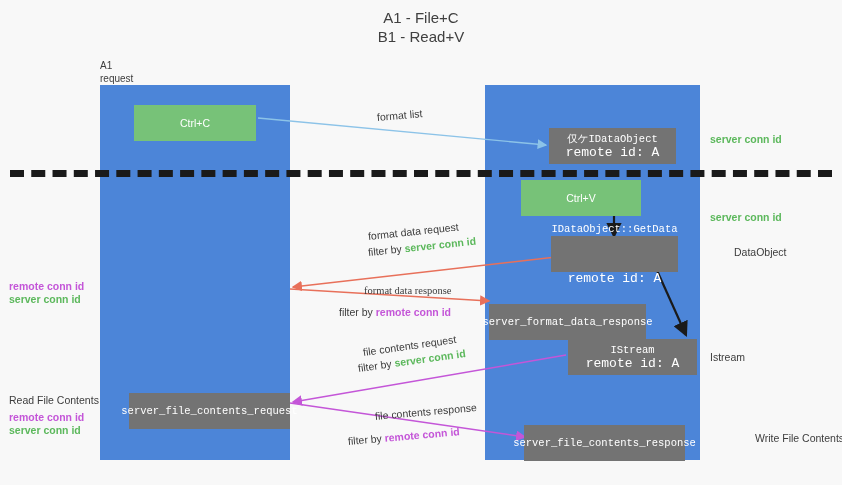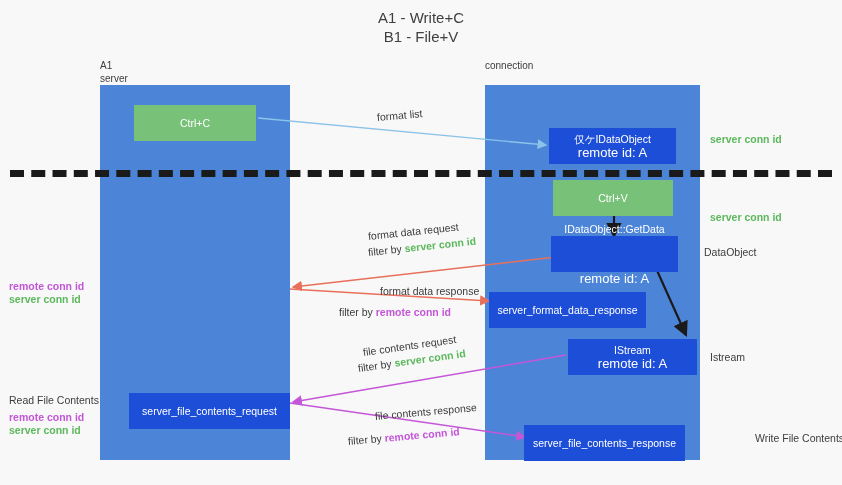--- a/index.html
+++ b/index.html
@@ -42,21 +42,21 @@
 
   
   .node {
     position: absolute;
     display: flex; flex-direction: column;
     align-items: center; justify-content: center;
     color: #ffffff; font-size: 10.5px; line-height: 13px;
     text-align: center;
     padding: 18px 4px;
   }
-  .node.orange { background: #1d4ed8; }
+  .node.orange { background: #737373; font-family: Liberation Mono, monospace; }
   .node.green  { background: #77c278; }
   .node .l2 { font-size: 13px; }
 
   
   .lbl {
     position: absolute;
     font-size: 10.5px; color: #3c3c3c; line-height: 14px;
     white-space: nowrap;
   }
   .lbl.green  { color: #5cb85c; font-weight: bold; }
@@ -76,30 +76,29 @@
     height: 0;
     border-top: 7px dashed #1a1a1a;
   }
 </style>
 </head>
 <body>
 
 <div id="stage">
 
   <div class="title">
-    <div>A1 - Write+C</div>
-    <div>B1 - File+V</div>
+    <div>A1 - File+C</div>
+    <div>B1 - Read+V</div>
   </div>
 
   <div class="lane-head" style="left:100px; top:59px; width:190px;">
     <div>A1</div>
-    <div>server</div>
+    <div>request</div>
   </div>
   <div class="lane-head" style="left:485px; top:59px; width:215px;">
-    <div>connection</div>
   </div>
 
   <div class="lane" style="left:100px; top:85px; width:190px; height:375px;"></div>
   <div class="lane" style="left:485px; top:85px; width:215px; height:375px;"></div>
 
   <svg class="overlay">
     <defs>
       <marker id="ah-blue" markerWidth="7" markerHeight="7" refX="6" refY="3.5" orient="auto">
         <path d="M0,0 L7,3.5 L0,7 z" fill="#8cc3e8"></path>
       </marker>
@@ -133,31 +132,31 @@
 
   <div class="node green" style="left:134px; top:105px; width:122px; height:27px;">
     <span>Ctrl+C</span>
   </div>
 
   <div class="node orange" style="left:549px; top:128px; width:127px; height:31px;">
     <span>仅ケIDataObject</span>
     <span class="l2">remote id: A</span>
   </div>
 
-  <div class="node green" style="left:553px; top:180px; width:120px; height:27px;">
+  <div class="node green" style="left:521px; top:180px; width:120px; height:27px;">
     <span>Ctrl+V</span>
   </div>
 
   <div class="node orange" style="left:551px; top:236px; width:127px; height:31px;gap:36px;">
     <span>IDataObject::GetData</span>
     <span class="l2">remote id: A</span>
   </div>
 
 
-  <div class="node orange" style="left:489px; top:292px; width:157px; height:25px;">
+  <div class="node orange" style="left:489px; top:304px; width:157px; height:25px;">
     <span>server_format_data_response</span>
   </div>
 
   <div class="node orange" style="left:568px; top:339px; width:129px; height:31px;">
     <span>IStream</span>
     <span class="l2">remote id: A</span>
   </div>
 
   <div class="node orange" style="left:524px; top:425px; width:161px; height:25px;">
     <span>server_file_contents_response</span>
@@ -167,38 +166,38 @@
     <span>server_file_contents_request</span>
   </div>
 
   <div class="edge-lbl" style="left:377px; top:110px; transform: rotate(-5deg); transform-origin: left center;">format list</div>
 
   <div class="edge-lbl" style="left:368px; top:229px; transform: rotate(-6deg); transform-origin: left center;">format data request</div>
   <div class="edge-lbl" style="left:368px; top:245px; transform: rotate(-6deg); transform-origin: left center;">
     <span>filter by </span><b class="green">server conn id</b>
   </div>
 
-  <div class="edge-lbl" style="left:380px; top:284px;">format data response</div>
+  <div class="edge-lbl" style="left:364px; top:284px;font-family:Liberation Serif, serif;">format data response</div>
   <div class="edge-lbl" style="left:339px; top:305px;">
     <span>filter by </span><b class="purple">remote conn id</b>
   </div>
 
   <div class="edge-lbl" style="left:363px; top:345px; transform: rotate(-8deg); transform-origin: left center;">file contents request</div>
   <div class="edge-lbl" style="left:358px; top:361px; transform: rotate(-8deg); transform-origin: left center;">
     <span>filter by </span><b class="green">server conn id</b>
   </div>
 
   <div class="edge-lbl" style="left:375px; top:409px; transform: rotate(-5deg); transform-origin: left center;">file contents response</div>
   <div class="edge-lbl" style="left:348px; top:434px; transform: rotate(-5deg); transform-origin: left center;">
     <span>filter by </span><b class="purple">remote conn id</b>
   </div>
 
   <div class="lbl green" style="left:710px; top:132px;">server conn id</div>
   <div class="lbl green" style="left:710px; top:210px;">server conn id</div>
-  <div class="lbl dark" style="left:680px; top:245px;padding-left:24px;">DataObject</div>
+  <div class="lbl dark" style="left:710px; top:245px;padding-left:24px;">DataObject</div>
   <div class="lbl dark" style="left:710px; top:350px;">Istream</div>
   <div class="lbl dark" style="left:710px; top:431px;margin-left:45px;">Write File Contents</div>
 
   <div class="lbl purple" style="left:9px; top:279px;">remote conn id</div>
   <div class="lbl green" style="left:9px; top:292px;">server conn id</div>
 
   <div class="lbl dark" style="left:9px; top:393px;">Read File Contents</div>
   <div class="lbl purple" style="left:9px; top:410px;">remote conn id</div>
   <div class="lbl green" style="left:9px; top:423px;">server conn id</div>
 

